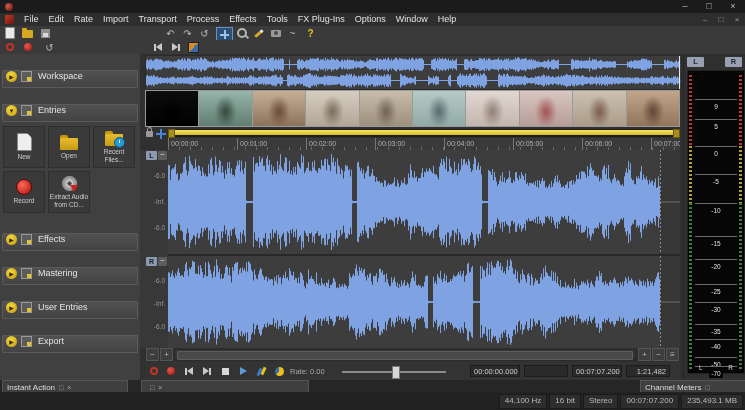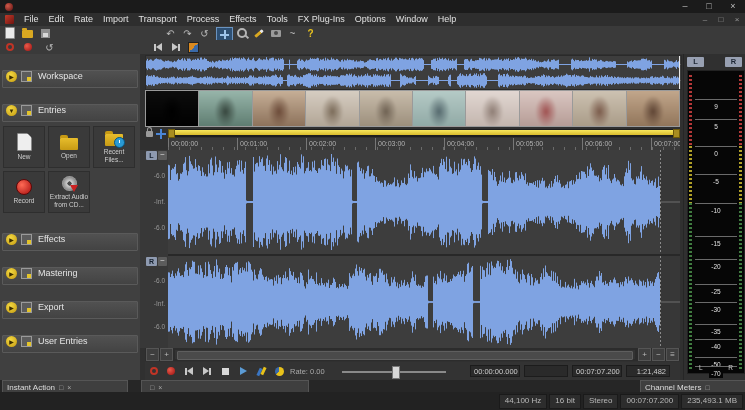--- a/index.html
+++ b/index.html
@@ -270,26 +270,26 @@
     <span>Effects</span>
   </div>
   <div class="side-header">
     <span class="side-arrow">▶</span>
     <span class="side-mini"></span>
     <span>Mastering</span>
   </div>
   <div class="side-header">
     <span class="side-arrow">▶</span>
     <span class="side-mini"></span>
-    <span>Export</span>
+    <span>User Entries</span>
   </div>
   <div class="side-header">
     <span class="side-arrow">▶</span>
     <span class="side-mini"></span>
-    <span>User Entries</span>
+    <span>Export</span>
   </div>
 </div>
 
 <div id="docwin" class="abs">
   <svg id="overview" class="abs" width="535" height="33">
       <line x1="0" y1="8.5" x2="535" y2="8.5" stroke="#5a5a5a"></line>
       <line x1="0" y1="24.5" x2="535" y2="24.5" stroke="#5a5a5a"></line>
       <path d="M0.5 4.5V12.5M1.5 2.9V14.1M2.5 4.7V12.3M3.5 3.9V13.1M4.5 3.3V13.7M5.5 3.6V13.4M6.5 4.7V12.3M7.5 4.7V12.3M8.5 3.6V13.4M9.5 2.9V14.1M10.5 2.4V14.6M11.5 3.1V13.9M12.5 3.3V13.7M13.5 3.6V13.4M14.5 3.3V13.7M15.5 3.7V13.3M16.5 4.7V12.3M17.5 5.3V11.7M18.5 5.7V11.3M19.5 4.6V12.4M20.5 5.0V12.0M21.5 4.7V12.3M22.5 4.4V12.6M23.5 5.2V11.8M24.5 5.4V11.6M25.5 5.4V11.6M26.5 6.3V10.7M27.5 5.8V11.2M28.5 4.8V12.2M29.5 5.6V11.4M30.5 5.4V11.6M31.5 4.1V12.9M32.5 2.9V14.1M33.5 3.9V13.1M34.5 4.1V12.9M35.5 3.1V13.9M36.5 2.2V14.8M37.5 4.5V12.5M38.5 2.3V14.7M39.5 3.6V13.4M40.5 5.0V12.0M41.5 2.5V14.5M42.5 2.7V14.3M43.5 2.5V14.5M44.5 3.4V13.6M45.5 4.9V12.1M46.5 3.9V13.1M47.5 3.5V13.5M48.5 3.8V13.2M49.5 2.9V14.1M50.5 4.0V13.0M51.5 2.5V14.5M52.5 2.6V14.4M53.5 3.9V13.1M54.5 1.6V15.4M55.5 1.5V15.5M56.5 3.5V13.5M57.5 3.3V13.7M58.5 1.8V15.2M59.5 2.8V14.2M60.5 3.0V14.0M61.5 4.9V12.1M62.5 5.0V12.0M63.5 5.9V11.1M64.5 5.6V11.4M65.5 6.4V10.6M66.5 4.8V12.2M67.5 5.7V11.3M68.5 6.6V10.4M69.5 5.6V11.4M70.5 5.1V11.9M71.5 5.6V11.4M72.5 4.6V12.4M73.5 4.1V12.9M74.5 5.0V12.0M75.5 5.2V11.8M76.5 3.6V13.4M77.5 4.3V12.7M78.5 4.4V12.6M79.5 4.6V12.4M80.5 4.0V13.0M81.5 3.7V13.3M82.5 4.8V12.2M83.5 3.8V13.2M84.5 2.2V14.8M85.5 4.4V12.6M86.5 1.5V15.5M87.5 3.0V14.0M88.5 2.0V15.0M89.5 1.7V15.3M90.5 2.3V14.7M91.5 2.1V14.9M92.5 2.4V14.6M93.5 1.6V15.4M94.5 3.5V13.5M95.5 1.9V15.1M96.5 2.8V14.2M97.5 1.3V15.7M98.5 2.3V14.7M99.5 3.3V13.7M100.5 4.6V12.4M101.5 2.9V14.1M102.5 1.6V15.4M103.5 3.6V13.4M104.5 4.1V12.9M105.5 4.2V12.8M106.5 2.8V14.2M107.5 1.7V15.3M108.5 4.3V12.7M109.5 5.2V11.8M110.5 4.9V12.1M111.5 4.1V12.9M112.5 2.7V14.3M113.5 2.1V14.9M114.5 3.4V13.6M115.5 3.6V13.4M116.5 4.2V12.8M117.5 3.2V13.8M118.5 3.4V13.6M119.5 3.6V13.4M120.5 1.1V15.9M121.5 3.4V13.6M122.5 4.3V12.7M123.5 2.6V14.4M124.5 2.4V14.6M125.5 1.9V15.1M126.5 1.6V15.4M127.5 1.7V15.3M128.5 4.5V12.5M129.5 2.8V14.2M130.5 3.2V13.8M131.5 4.3V12.7M132.5 2.3V14.7M133.5 3.9V13.1M134.5 2.5V14.5M135.5 3.0V14.0M136.5 2.1V14.9M137.5 3.6V13.4M138.5 8.0V9.0M139.5 8.0V9.0M140.5 8.0V9.0M141.5 8.0V9.0M142.5 8.0V9.0M143.5 3.7V13.3M144.5 8.0V9.0M145.5 8.0V9.0M146.5 8.0V9.0M147.5 8.0V9.0M148.5 8.0V9.0M149.5 8.0V9.0M150.5 8.0V9.0M151.5 4.6V12.4M152.5 3.5V13.5M153.5 2.8V14.2M154.5 4.9V12.1M155.5 3.6V13.4M156.5 3.8V13.2M157.5 4.8V12.2M158.5 5.8V11.2M159.5 4.7V12.3M160.5 3.5V13.5M161.5 4.4V12.6M162.5 4.1V12.9M163.5 3.5V13.5M164.5 1.8V15.2M165.5 3.0V14.0M166.5 2.4V14.6M167.5 2.9V14.1M168.5 2.6V14.4M169.5 3.0V14.0M170.5 2.5V14.5M171.5 1.7V15.3M172.5 2.2V14.8M173.5 4.7V12.3M174.5 3.2V13.8M175.5 3.8V13.2M176.5 3.4V13.6M177.5 2.7V14.3M178.5 4.7V12.3M179.5 1.7V15.3M180.5 4.4V12.6M181.5 2.6V14.4M182.5 3.4V13.6M183.5 4.1V12.9M184.5 3.8V13.2M185.5 1.5V15.5M186.5 3.3V13.7M187.5 2.6V14.4M188.5 3.7V13.3M189.5 4.1V12.9M190.5 2.9V14.1M191.5 3.2V13.8M192.5 4.3V12.7M193.5 5.3V11.7M194.5 5.7V11.3M195.5 4.0V13.0M196.5 3.5V13.5M197.5 5.4V11.6M198.5 3.6V13.4M199.5 4.3V12.7M200.5 4.4V12.6M201.5 2.8V14.2M202.5 4.2V12.8M203.5 3.7V13.3M204.5 3.9V13.1M205.5 4.2V12.8M206.5 4.3V12.7M207.5 3.9V13.1M208.5 5.5V11.5M209.5 5.4V11.6M210.5 4.3V12.7M211.5 5.7V11.3M212.5 5.4V11.6M213.5 5.4V11.6M214.5 4.4V12.6M215.5 5.0V12.0M216.5 5.0V12.0M217.5 5.3V11.7M218.5 6.6V10.4M219.5 6.3V10.7M220.5 6.0V11.0M221.5 4.8V12.2M222.5 4.5V12.5M223.5 3.4V13.6M224.5 3.3V13.7M225.5 4.0V13.0M226.5 4.2V12.8M227.5 4.1V12.9M228.5 4.3V12.7M229.5 5.0V12.0M230.5 2.3V14.7M231.5 1.9V15.1M232.5 4.4V12.6M233.5 3.2V13.8M234.5 2.9V14.1M235.5 3.7V13.3M236.5 4.1V12.9M237.5 2.5V14.5M238.5 3.2V13.8M239.5 2.3V14.7M240.5 4.2V12.8M241.5 2.3V14.7M242.5 1.5V15.5M243.5 3.8V13.2M244.5 4.6V12.4M245.5 2.6V14.4M246.5 4.6V12.4M247.5 3.7V13.3M248.5 2.9V14.1M249.5 1.7V15.3M250.5 1.7V15.3M251.5 3.2V13.8M252.5 4.1V12.9M253.5 1.9V15.1M254.5 2.3V14.7M255.5 2.8V14.2M256.5 2.5V14.5M257.5 3.3V13.7M258.5 3.2V13.8M259.5 2.6V14.4M260.5 3.4V13.6M261.5 3.7V13.3M262.5 3.5V13.5M263.5 2.0V15.0M264.5 4.1V12.9M265.5 2.2V14.8M266.5 1.8V15.2M267.5 2.7V14.3M268.5 4.3V12.7M269.5 2.8V14.2M270.5 2.3V14.7M271.5 3.4V13.6M272.5 2.8V14.2M273.5 1.9V15.1M274.5 2.5V14.5M275.5 2.1V14.9M276.5 2.7V14.3M277.5 4.1V12.9M278.5 8.0V9.0M279.5 8.0V9.0M280.5 8.0V9.0M281.5 8.0V9.0M282.5 8.0V9.0M283.5 8.0V9.0M284.5 8.0V9.0M285.5 4.1V12.9M286.5 3.9V13.1M287.5 2.8V14.2M288.5 2.8V14.2M289.5 2.5V14.5M290.5 5.0V12.0M291.5 2.1V14.9M292.5 4.1V12.9M293.5 1.6V15.4M294.5 2.9V14.1M295.5 2.8V14.2M296.5 1.8V15.2M297.5 3.6V13.4M298.5 2.8V14.2M299.5 2.1V14.9M300.5 3.4V13.6M301.5 4.2V12.8M302.5 2.5V14.5M303.5 4.7V12.3M304.5 4.0V13.0M305.5 4.9V12.1M306.5 2.9V14.1M307.5 4.5V12.5M308.5 4.7V12.3M309.5 3.7V13.3M310.5 2.6V14.4M311.5 8.0V9.0M312.5 8.0V9.0M313.5 8.0V9.0M314.5 8.0V9.0M315.5 8.0V9.0M316.5 8.0V9.0M317.5 8.0V9.0M318.5 3.6V13.4M319.5 3.0V14.0M320.5 3.1V13.9M321.5 3.0V14.0M322.5 4.5V12.5M323.5 5.5V11.5M324.5 3.6V13.4M325.5 2.8V14.2M326.5 4.8V12.2M327.5 5.0V12.0M328.5 5.2V11.8M329.5 4.2V12.8M330.5 4.3V12.7M331.5 4.0V13.0M332.5 4.1V12.9M333.5 1.9V15.1M334.5 2.2V14.8M335.5 2.6V14.4M336.5 3.5V13.5M337.5 2.6V14.4M338.5 1.8V15.2M339.5 4.6V12.4M340.5 2.5V14.5M341.5 4.2V12.8M342.5 2.4V14.6M343.5 2.4V14.6M344.5 3.3V13.7M345.5 4.3V12.7M346.5 3.8V13.2M347.5 3.8V13.2M348.5 3.5V13.5M349.5 3.4V13.6M350.5 3.4V13.6M351.5 3.2V13.8M352.5 1.5V15.5M353.5 3.9V13.1M354.5 3.8V13.2M355.5 3.2V13.8M356.5 4.9V12.1M357.5 4.3V12.7M358.5 2.8V14.2M359.5 3.7V13.3M360.5 2.7V14.3M361.5 3.3V13.7M362.5 2.2V14.8M363.5 5.0V12.0M364.5 3.3V13.7M365.5 4.0V13.0M366.5 4.0V13.0M367.5 3.1V13.9M368.5 3.5V13.5M369.5 1.5V15.5M370.5 2.9V14.1M371.5 1.5V15.5M372.5 1.1V15.9M373.5 2.3V14.7M374.5 3.8V13.2M375.5 2.5V14.5M376.5 2.9V14.1M377.5 2.8V14.2M378.5 2.8V14.2M379.5 1.6V15.4M380.5 2.7V14.3M381.5 4.3V12.7M382.5 3.8V13.2M383.5 3.3V13.7M384.5 4.0V13.0M385.5 2.8V14.2M386.5 4.7V12.3M387.5 3.3V13.7M388.5 4.7V12.3M389.5 4.1V12.9M390.5 5.5V11.5M391.5 5.6V11.4M392.5 4.8V12.2M393.5 6.3V10.7M394.5 5.9V11.1M395.5 6.3V10.7M396.5 6.0V11.0M397.5 5.5V11.5M398.5 4.7V12.3M399.5 5.3V11.7M400.5 5.6V11.4M401.5 4.5V12.5M402.5 3.2V13.8M403.5 5.5V11.5M404.5 5.7V11.3M405.5 3.9V13.1M406.5 4.0V13.0M407.5 3.4V13.6M408.5 3.6V13.4M409.5 4.8V12.2M410.5 4.6V12.4M411.5 4.2V12.8M412.5 3.7V13.3M413.5 8.0V9.0M414.5 8.0V9.0M415.5 8.0V9.0M416.5 8.0V9.0M417.5 8.0V9.0M418.5 8.0V9.0M419.5 8.0V9.0M420.5 8.0V9.0M421.5 8.0V9.0M422.5 8.0V9.0M423.5 8.0V9.0M424.5 8.0V9.0M425.5 3.5V13.5M426.5 2.7V14.3M427.5 3.9V13.1M428.5 5.2V11.8M429.5 3.7V13.3M430.5 4.2V12.8M431.5 4.0V13.0M432.5 4.0V13.0M433.5 5.2V11.8M434.5 4.8V12.2M435.5 4.1V12.9M436.5 5.1V11.9M437.5 4.9V12.1M438.5 4.7V12.3M439.5 4.7V12.3M440.5 4.1V12.9M441.5 4.8V12.2M442.5 4.4V12.6M443.5 1.4V15.6M444.5 4.7V12.3M445.5 4.8V12.2M446.5 2.9V14.1M447.5 3.9V13.1M448.5 3.2V13.8M449.5 3.7V13.3M450.5 3.5V13.5M451.5 5.5V11.5M452.5 4.8V12.2M453.5 4.8V12.2M454.5 3.9V13.1M455.5 4.2V12.8M456.5 5.3V11.7M457.5 5.5V11.5M458.5 5.9V11.1M459.5 5.3V11.7M460.5 4.9V12.1M461.5 5.1V11.9M462.5 5.6V11.4M463.5 5.4V11.6M464.5 5.3V11.7M465.5 5.6V11.4M466.5 5.9V11.1M467.5 5.1V11.9M468.5 5.1V11.9M469.5 5.4V11.6M470.5 8.0V9.0M471.5 8.0V9.0M472.5 8.0V9.0M473.5 8.0V9.0M474.5 8.0V9.0M475.5 8.0V9.0M476.5 8.0V9.0M477.5 8.0V9.0M478.5 8.0V9.0M479.5 8.0V9.0M480.5 8.0V9.0M481.5 5.4V11.6M482.5 6.3V10.7M483.5 5.5V11.5M484.5 5.1V11.9M485.5 4.5V12.5M486.5 5.8V11.2M487.5 4.9V12.1M488.5 4.0V13.0M489.5 4.3V12.7M490.5 4.6V12.4M491.5 4.5V12.5M492.5 4.3V12.7M493.5 4.3V12.7M494.5 4.2V12.8M495.5 2.8V14.2M496.5 2.7V14.3M497.5 2.6V14.4M498.5 3.0V14.0M499.5 3.2V13.8M500.5 2.5V14.5M501.5 4.5V12.5M502.5 4.3V12.7M503.5 4.1V12.9M504.5 5.6V11.4M505.5 4.5V12.5M506.5 8.0V9.0M507.5 8.0V9.0M508.5 8.0V9.0M509.5 8.0V9.0M510.5 8.0V9.0M511.5 8.0V9.0M512.5 8.0V9.0M513.5 8.0V9.0M514.5 8.0V9.0M515.5 8.0V9.0M516.5 8.0V9.0M517.5 8.0V9.0M518.5 3.8V13.2M519.5 4.3V12.7M520.5 5.6V11.4M521.5 3.6V13.4M522.5 4.6V12.4M523.5 5.3V11.7M524.5 5.2V11.8M525.5 5.2V11.8M526.5 5.7V11.3M527.5 6.6V10.4M528.5 6.2V10.8M529.5 5.5V11.5M530.5 4.1V12.9M531.5 6.1V10.9M532.5 5.2V11.8" stroke="#7fa3e2" stroke-width="1"></path>
       <path d="M0.5 19.8V29.2M1.5 18.9V30.1M2.5 20.3V28.7M3.5 19.9V29.1M4.5 20.2V28.8M5.5 19.4V29.6M6.5 20.6V28.4M7.5 19.0V30.0M8.5 19.4V29.6M9.5 21.0V28.0M10.5 20.5V28.5M11.5 20.3V28.7M12.5 21.3V27.7M13.5 21.8V27.2M14.5 21.0V28.0M15.5 21.9V27.1M16.5 21.6V27.4M17.5 22.0V27.0M18.5 21.7V27.3M19.5 22.2V26.8M20.5 22.2V26.8M21.5 21.2V27.8M22.5 22.4V26.6M23.5 21.5V27.5M24.5 21.6V27.4M25.5 20.8V28.2M26.5 21.2V27.8M27.5 20.5V28.5M28.5 21.2V27.8M29.5 22.4V26.6M30.5 22.2V26.8M31.5 20.7V28.3M32.5 21.9V27.1M33.5 21.3V27.7M34.5 21.2V27.8M35.5 21.6V27.4M36.5 22.1V26.9M37.5 21.3V27.7M38.5 21.5V27.5M39.5 21.4V27.6M40.5 21.4V27.6M41.5 21.7V27.3M42.5 21.0V28.0M43.5 20.9V28.1M44.5 20.5V28.5M45.5 20.5V28.5M46.5 19.7V29.3M47.5 21.0V28.0M48.5 21.1V27.9M49.5 21.3V27.7M50.5 21.6V27.4M51.5 22.1V26.9M52.5 22.1V26.9M53.5 21.8V27.2M54.5 21.1V27.9M55.5 21.5V27.5M56.5 21.8V27.2M57.5 21.1V27.9M58.5 20.7V28.3M59.5 20.6V28.4M60.5 21.8V27.2M61.5 20.2V28.8M62.5 21.3V27.7M63.5 20.6V28.4M64.5 21.3V27.7M65.5 20.3V28.7M66.5 21.5V27.5M67.5 22.1V26.9M68.5 21.5V27.5M69.5 22.5V26.5M70.5 22.1V26.9M71.5 21.5V27.5M72.5 22.3V26.7M73.5 22.1V26.9M74.5 22.0V27.0M75.5 21.6V27.4M76.5 21.2V27.8M77.5 22.6V26.4M78.5 22.0V27.0M79.5 22.6V26.4M80.5 21.6V27.4M81.5 19.8V29.2M82.5 20.5V28.5M83.5 21.7V27.3M84.5 21.2V27.8M85.5 22.5V26.5M86.5 21.1V27.9M87.5 21.6V27.4M88.5 22.1V26.9M89.5 20.7V28.3M90.5 21.8V27.2M91.5 20.9V28.1M92.5 22.0V27.0M93.5 21.1V27.9M94.5 22.2V26.8M95.5 21.6V27.4M96.5 21.9V27.1M97.5 21.1V27.9M98.5 22.4V26.6M99.5 20.9V28.1M100.5 21.8V27.2M101.5 21.9V27.1M102.5 21.1V27.9M103.5 19.6V29.4M104.5 19.4V29.6M105.5 19.6V29.4M106.5 21.1V27.9M107.5 19.6V29.4M108.5 21.5V27.5M109.5 21.4V27.6M110.5 21.7V27.3M111.5 22.0V27.0M112.5 20.8V28.2M113.5 20.6V28.4M114.5 20.8V28.2M115.5 20.8V28.2M116.5 21.5V27.5M117.5 20.1V28.9M118.5 21.3V27.7M119.5 19.6V29.4M120.5 20.5V28.5M121.5 20.7V28.3M122.5 20.3V28.7M123.5 20.9V28.1M124.5 20.8V28.2M125.5 19.9V29.1M126.5 19.3V29.7M127.5 19.3V29.7M128.5 19.6V29.4M129.5 18.4V30.6M130.5 19.2V29.8M131.5 21.0V28.0M132.5 21.7V27.3M133.5 20.8V28.2M134.5 18.8V30.2M135.5 21.0V28.0M136.5 21.2V27.8M137.5 24.0V25.0M138.5 24.0V25.0M139.5 24.0V25.0M140.5 24.0V25.0M141.5 19.3V29.7M142.5 18.5V30.5M143.5 18.6V30.4M144.5 20.1V28.9M145.5 19.9V29.1M146.5 19.8V29.2M147.5 20.9V28.1M148.5 19.4V29.6M149.5 18.8V30.2M150.5 20.4V28.6M151.5 21.2V27.8M152.5 20.9V28.1M153.5 21.7V27.3M154.5 20.3V28.7M155.5 20.9V28.1M156.5 21.2V27.8M157.5 19.0V30.0M158.5 19.2V29.8M159.5 18.8V30.2M160.5 18.1V30.9M161.5 18.2V30.8M162.5 17.2V31.8M163.5 17.3V31.7M164.5 17.1V31.9M165.5 19.2V29.8M166.5 18.8V30.2M167.5 20.4V28.6M168.5 18.7V30.3M169.5 19.9V29.1M170.5 18.2V30.8M171.5 20.9V28.1M172.5 19.8V29.2M173.5 21.2V27.8M174.5 20.9V28.1M175.5 21.0V28.0M176.5 21.1V27.9M177.5 20.3V28.7M178.5 19.4V29.6M179.5 19.4V29.6M180.5 21.0V28.0M181.5 19.5V29.5M182.5 19.7V29.3M183.5 20.1V28.9M184.5 19.3V29.7M185.5 20.4V28.6M186.5 20.1V28.9M187.5 20.2V28.8M188.5 20.2V28.8M189.5 20.2V28.8M190.5 20.5V28.5M191.5 20.2V28.8M192.5 21.1V27.9M193.5 21.1V27.9M194.5 19.6V29.4M195.5 19.1V29.9M196.5 19.3V29.7M197.5 19.2V29.8M198.5 19.7V29.3M199.5 19.5V29.5M200.5 17.9V31.1M201.5 18.2V30.8M202.5 19.4V29.6M203.5 17.6V31.4M204.5 18.8V30.2M205.5 17.7V31.3M206.5 20.7V28.3M207.5 19.4V29.6M208.5 18.3V30.7M209.5 19.9V29.1M210.5 20.1V28.9M211.5 21.4V27.6M212.5 19.4V29.6M213.5 20.4V28.6M214.5 20.3V28.7M215.5 18.8V30.2M216.5 20.5V28.5M217.5 19.8V29.2M218.5 19.4V29.6M219.5 18.0V31.0M220.5 19.7V29.3M221.5 17.4V31.6M222.5 19.6V29.4M223.5 19.8V29.2M224.5 19.3V29.7M225.5 20.8V28.2M226.5 20.8V28.2M227.5 18.2V30.8M228.5 19.4V29.6M229.5 18.1V30.9M230.5 19.6V29.4M231.5 18.6V30.4M232.5 19.8V29.2M233.5 19.4V29.6M234.5 20.3V28.7M235.5 19.4V29.6M236.5 20.6V28.4M237.5 19.8V29.2M238.5 18.1V30.9M239.5 20.5V28.5M240.5 18.6V30.4M241.5 18.5V30.5M242.5 18.0V31.0M243.5 20.4V28.6M244.5 18.4V30.6M245.5 24.0V25.0M246.5 24.0V25.0M247.5 24.0V25.0M248.5 24.0V25.0M249.5 24.0V25.0M250.5 24.0V25.0M251.5 24.0V25.0M252.5 24.0V25.0M253.5 24.0V25.0M254.5 17.6V31.4M255.5 18.7V30.3M256.5 20.3V28.7M257.5 19.8V29.2M258.5 19.3V29.7M259.5 19.9V29.1M260.5 21.3V27.7M261.5 21.1V27.9M262.5 22.2V26.8M263.5 21.5V27.5M264.5 21.6V27.4M265.5 21.5V27.5M266.5 22.5V26.5M267.5 22.6V26.4M268.5 21.0V28.0M269.5 20.1V28.9M270.5 24.0V25.0M271.5 24.0V25.0M272.5 24.0V25.0M273.5 24.0V25.0M274.5 24.0V25.0M275.5 24.0V25.0M276.5 24.0V25.0M277.5 24.0V25.0M278.5 24.0V25.0M279.5 24.0V25.0M280.5 24.0V25.0M281.5 24.0V25.0M282.5 19.7V29.3M283.5 20.9V28.1M284.5 21.7V27.3M285.5 22.1V26.9M286.5 22.3V26.7M287.5 20.3V28.7M288.5 21.9V27.1M289.5 20.2V28.8M290.5 19.9V29.1M291.5 20.7V28.3M292.5 20.9V28.1M293.5 24.0V25.0M294.5 24.0V25.0M295.5 24.0V25.0M296.5 24.0V25.0M297.5 24.0V25.0M298.5 24.0V25.0M299.5 24.0V25.0M300.5 24.0V25.0M301.5 24.0V25.0M302.5 20.7V28.3M303.5 19.1V29.9M304.5 18.7V30.3M305.5 24.0V25.0M306.5 24.0V25.0M307.5 24.0V25.0M308.5 24.0V25.0M309.5 24.0V25.0M310.5 24.0V25.0M311.5 20.7V28.3M312.5 19.9V29.1M313.5 18.3V30.7M314.5 17.2V31.8M315.5 19.8V29.2M316.5 18.2V30.8M317.5 19.3V29.7M318.5 19.7V29.3M319.5 20.1V28.9M320.5 18.1V30.9M321.5 20.2V28.8M322.5 19.5V29.5M323.5 17.9V31.1M324.5 17.6V31.4M325.5 20.0V29.0M326.5 19.8V29.2M327.5 19.0V30.0M328.5 17.5V31.5M329.5 18.6V30.4M330.5 17.2V31.8M331.5 20.0V29.0M332.5 18.3V30.7M333.5 20.3V28.7M334.5 17.3V31.7M335.5 19.1V29.9M336.5 18.7V30.3M337.5 17.3V31.7M338.5 17.2V31.8M339.5 19.2V29.8M340.5 20.5V28.5M341.5 24.0V25.0M342.5 24.0V25.0M343.5 24.0V25.0M344.5 24.0V25.0M345.5 24.0V25.0M346.5 24.0V25.0M347.5 24.0V25.0M348.5 24.0V25.0M349.5 24.0V25.0M350.5 24.0V25.0M351.5 24.0V25.0M352.5 18.6V30.4M353.5 17.7V31.3M354.5 19.5V29.5M355.5 19.0V30.0M356.5 20.3V28.7M357.5 18.0V31.0M358.5 18.0V31.0M359.5 20.3V28.7M360.5 18.2V30.8M361.5 17.4V31.6M362.5 18.8V30.2M363.5 20.6V28.4M364.5 19.9V29.1M365.5 20.6V28.4M366.5 19.5V29.5M367.5 19.8V29.2M368.5 21.1V27.9M369.5 19.8V29.2M370.5 20.0V29.0M371.5 20.3V28.7M372.5 20.5V28.5M373.5 20.2V28.8M374.5 20.5V28.5M375.5 20.0V29.0M376.5 21.3V27.7M377.5 20.4V28.6M378.5 19.5V29.5M379.5 19.9V29.1M380.5 21.8V27.2M381.5 21.2V27.8M382.5 22.1V26.9M383.5 22.0V27.0M384.5 21.5V27.5M385.5 21.3V27.7M386.5 21.8V27.2M387.5 21.7V27.3M388.5 21.7V27.3M389.5 20.1V28.9M390.5 20.9V28.1M391.5 20.3V28.7M392.5 20.0V29.0M393.5 20.2V28.8M394.5 21.0V28.0M395.5 19.5V29.5M396.5 19.8V29.2M397.5 18.3V30.7M398.5 19.0V30.0M399.5 21.2V27.8M400.5 19.5V29.5M401.5 20.5V28.5M402.5 19.5V29.5M403.5 19.9V29.1M404.5 21.2V27.8M405.5 20.9V28.1M406.5 20.0V29.0M407.5 20.7V28.3M408.5 21.7V27.3M409.5 21.1V27.9M410.5 20.5V28.5M411.5 20.7V28.3M412.5 19.5V29.5M413.5 21.0V28.0M414.5 20.5V28.5M415.5 19.3V29.7M416.5 20.5V28.5M417.5 19.6V29.4M418.5 19.5V29.5M419.5 19.0V30.0M420.5 17.7V31.3M421.5 18.5V30.5M422.5 19.2V29.8M423.5 19.0V30.0M424.5 19.0V30.0M425.5 20.7V28.3M426.5 19.1V29.9M427.5 19.3V29.7M428.5 18.3V30.7M429.5 20.7V28.3M430.5 19.0V30.0M431.5 19.8V29.2M432.5 19.6V29.4M433.5 20.3V28.7M434.5 20.6V28.4M435.5 19.7V29.3M436.5 19.3V29.7M437.5 19.7V29.3M438.5 20.8V28.2M439.5 20.9V28.1M440.5 21.0V28.0M441.5 21.1V27.9M442.5 21.6V27.4M443.5 21.4V27.6M444.5 19.9V29.1M445.5 20.8V28.2M446.5 20.6V28.4M447.5 21.2V27.8M448.5 21.4V27.6M449.5 21.3V27.7M450.5 19.4V29.6M451.5 21.2V27.8M452.5 21.5V27.5M453.5 19.8V29.2M454.5 21.5V27.5M455.5 19.4V29.6M456.5 20.5V28.5M457.5 21.1V27.9M458.5 20.1V28.9M459.5 19.2V29.8M460.5 20.8V28.2M461.5 19.0V30.0M462.5 21.1V27.9M463.5 20.7V28.3M464.5 21.1V27.9M465.5 20.1V28.9M466.5 20.7V28.3M467.5 22.0V27.0M468.5 20.5V28.5M469.5 21.1V27.9M470.5 21.9V27.1M471.5 20.9V28.1M472.5 20.7V28.3M473.5 21.5V27.5M474.5 21.3V27.7M475.5 21.6V27.4M476.5 21.3V27.7M477.5 22.1V26.9M478.5 21.3V27.7M479.5 22.1V26.9M480.5 21.5V27.5M481.5 21.1V27.9M482.5 21.5V27.5M483.5 21.6V27.4M484.5 21.4V27.6M485.5 22.3V26.7M486.5 21.4V27.6M487.5 22.5V26.5M488.5 21.6V27.4M489.5 21.3V27.7M490.5 21.3V27.7M491.5 21.6V27.4M492.5 21.3V27.7M493.5 22.4V26.6M494.5 22.5V26.5M495.5 21.7V27.3M496.5 22.0V27.0M497.5 21.7V27.3M498.5 21.8V27.2M499.5 22.4V26.6M500.5 21.4V27.6M501.5 22.2V26.8M502.5 21.9V27.1M503.5 22.3V26.7M504.5 20.8V28.2M505.5 20.4V28.6M506.5 20.2V28.8M507.5 21.9V27.1M508.5 21.3V27.7M509.5 20.7V28.3M510.5 21.4V27.6M511.5 21.0V28.0M512.5 21.6V27.4M513.5 21.6V27.4M514.5 20.7V28.3M515.5 20.9V28.1M516.5 19.7V29.3M517.5 20.4V28.6M518.5 21.9V27.1M519.5 22.1V26.9M520.5 21.9V27.1M521.5 20.2V28.8M522.5 21.5V27.5M523.5 21.5V27.5M524.5 22.4V26.6M525.5 21.6V27.4M526.5 22.2V26.8M527.5 20.2V28.8M528.5 20.7V28.3M529.5 20.1V28.9M530.5 21.7V27.3M531.5 20.6V28.4M532.5 21.6V27.4" stroke="#7fa3e2" stroke-width="1"></path>
       <line x1="533.5" y1="0" x2="533.5" y2="33" stroke="#e8e8e8"></line>

